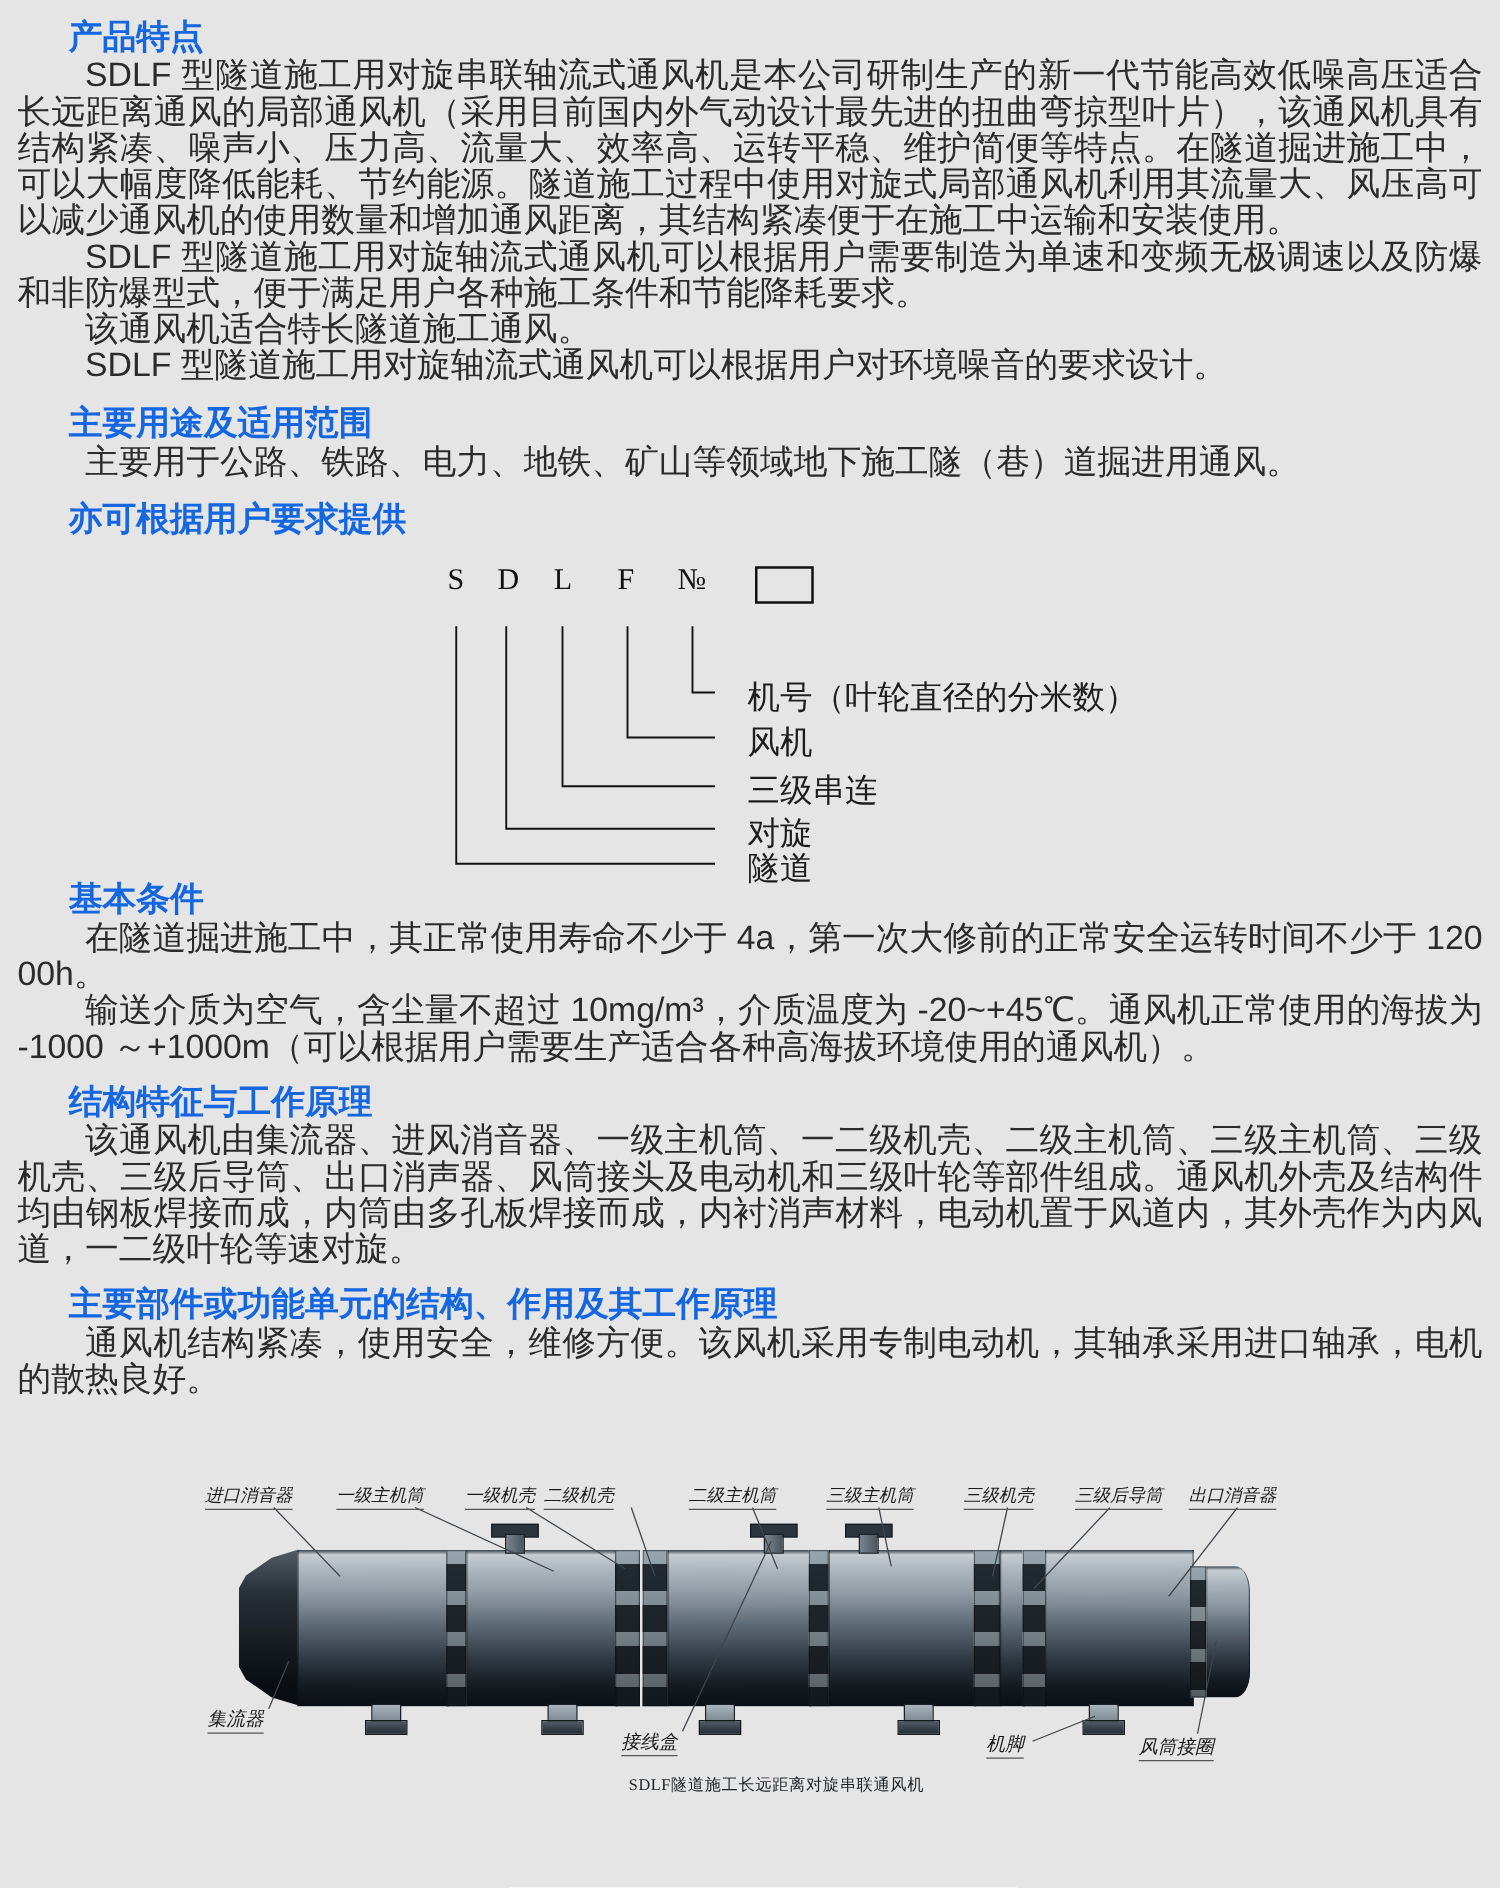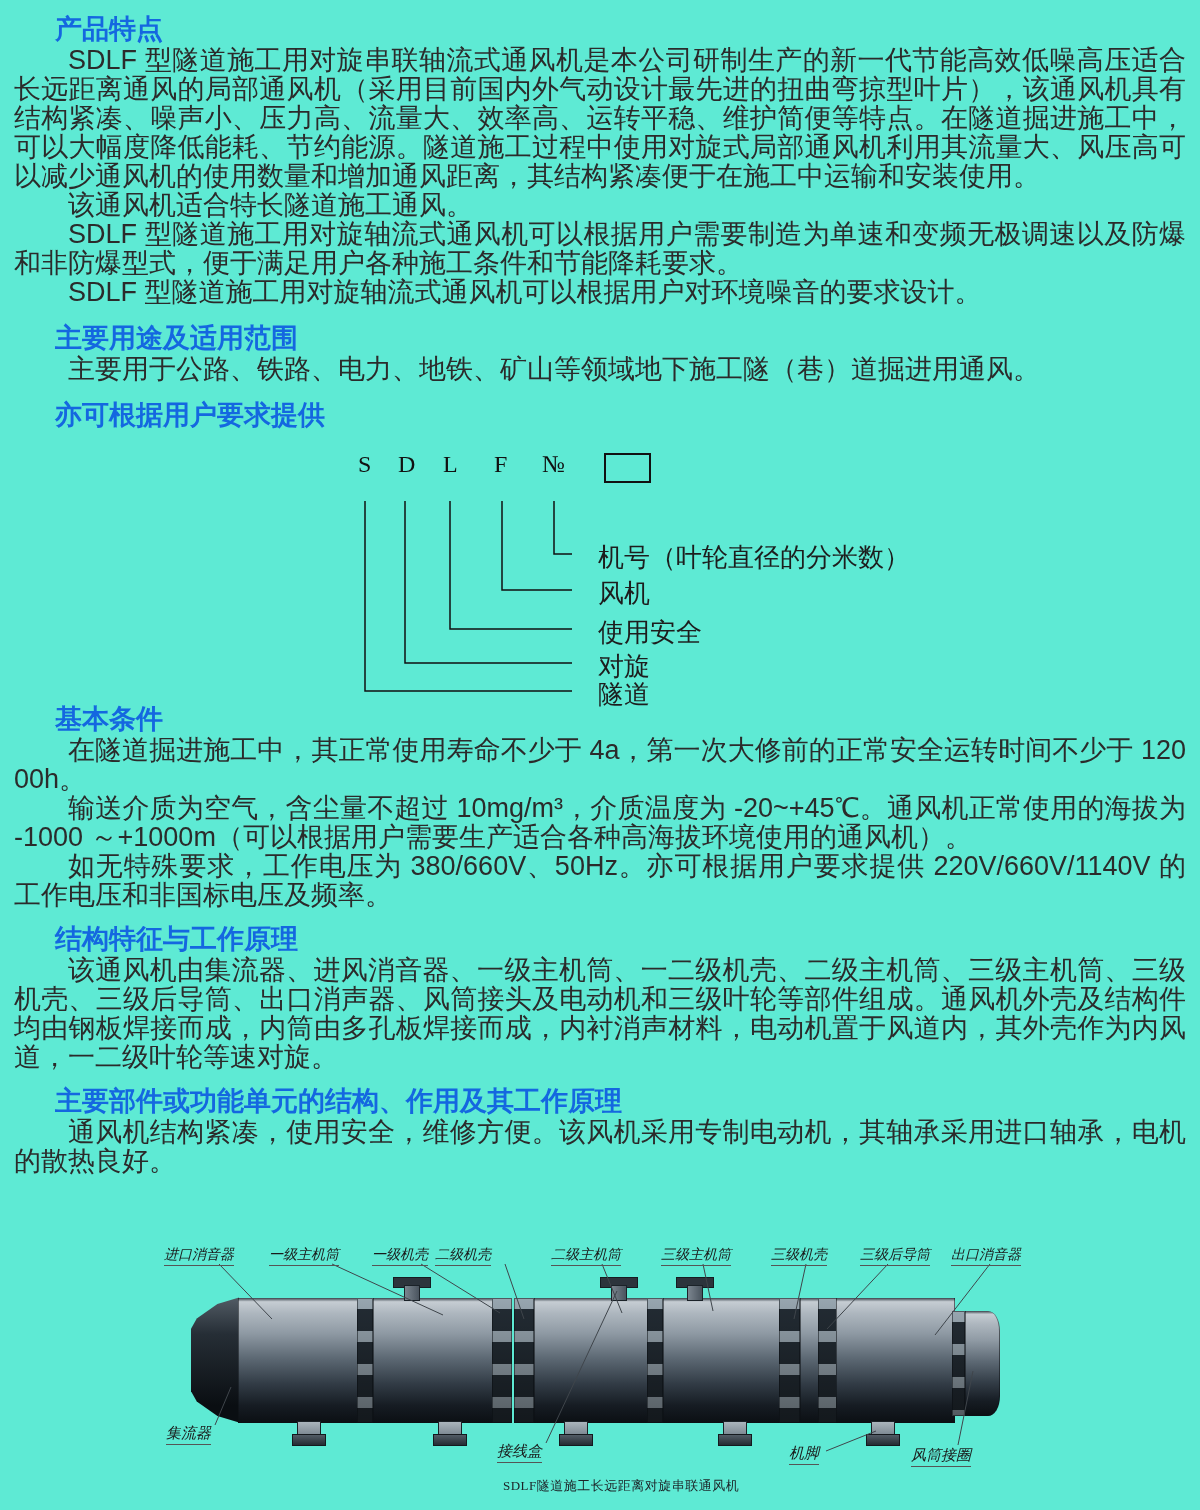--- a/index.html
+++ b/index.html
@@ -1,17 +1,17 @@
 <!DOCTYPE html>
 <html lang="zh"><head>
 <meta charset="utf-8">
 <style>
   html,body{margin:0;padding:0;background:#ffffff;}
   .page{
-    position:relative;width:1200px;height:1510px;margin:0 auto;background:#5eead4;
+    position:relative;width:1200px;height:1510px;margin:0 auto;background:#e5e5e5;
     font-family:"Liberation Sans",sans-serif;color:#2b2b2b;overflow:hidden;
   }
   .content{padding:0 14px;}
   h2.sec{
     color:#1467e0;font-size:27px;line-height:34px;font-weight:bold;
     margin:14px 0 0 0;padding-left:41px;
   }
   h2.sec.first{margin-top:12px;}
   h2.sec.tight{margin-top:12px;}
   p.body{
@@ -69,22 +69,22 @@
   .leader-svg{position:absolute;left:0;top:0;z-index:4;}
 </style>
 </head>
 <body>
 
 <div class="page">
   <div class="content">
 
     <h2 class="sec first">产品特点</h2>
     <p class="body">SDLF 型隧道施工用对旋串联轴流式通风机是本公司研制生产的新一代节能高效低噪高压适合长远距离通风的局部通风机（采用目前国内外气动设计最先进的扭曲弯掠型叶片），该通风机具有结构紧凑、噪声小、压力高、流量大、效率高、运转平稳、维护简便等特点。在隧道掘进施工中，可以大幅度降低能耗、节约能源。隧道施工过程中使用对旋式局部通风机利用其流量大、风压高可以减少通风机的使用数量和增加通风距离，其结构紧凑便于在施工中运输和安装使用。</p>
+    <p class="body">SDLF 型隧道施工用对旋轴流式通风机可以根据用户需要制造为单速和变频无极调速以及防爆和非防爆型式，便于满足用户各种施工条件和节能降耗要求。</p>
     <p class="body">该通风机适合特长隧道施工通风。</p>
-    <p class="body">SDLF 型隧道施工用对旋轴流式通风机可以根据用户需要制造为单速和变频无极调速以及防爆和非防爆型式，便于满足用户各种施工条件和节能降耗要求。</p>
     <p class="body">SDLF 型隧道施工用对旋轴流式通风机可以根据用户对环境噪音的要求设计。</p>
 
     <h2 class="sec">主要用途及适用范围</h2>
     <p class="body">主要用于公路、铁路、电力、地铁、矿山等领域地下施工隧（巷）道掘进用通风。</p>
 
     <h2 class="sec">亦可根据用户要求提供</h2>
 
     <div class="model-diagram">
       <svg class="model-svg" width="1200" height="270" viewBox="0 0 1200 270">
         <polyline points="351,69 351,259 558,259" fill="none" stroke="#111" stroke-width="1.5"></polyline>
@@ -94,29 +94,28 @@
         <polyline points="540,69 540,122 558,122" fill="none" stroke="#111" stroke-width="1.5"></polyline>
       </svg>
       <span class="model-letter" style="left:344px">S</span>
       <span class="model-letter" style="left:384px">D</span>
       <span class="model-letter" style="left:429px">L</span>
       <span class="model-letter" style="left:480px">F</span>
       <span class="model-letter" style="left:528px">№</span>
       <div class="model-box"></div>
       <span class="model-label" style="top:108px">机号（叶轮直径的分米数）</span>
       <span class="model-label" style="top:144px">风机</span>
-      <span class="model-label" style="top:183px">使用安全</span>
+      <span class="model-label" style="top:183px">三级串连</span>
       <span class="model-label" style="top:217px">对旋</span>
       <span class="model-label" style="top:245px">隧道</span>
     </div>
 
     <h2 class="sec tight">基本条件</h2>
     <p class="body">在隧道掘进施工中，其正常使用寿命不少于 4a，第一次大修前的正常安全运转时间不少于 12000h。</p>
     <p class="body">输送介质为空气，含尘量不超过 10mg/m³，介质温度为 -20~+45℃。通风机正常使用的海拔为 -1000 ～+1000m（可以根据用户需要生产适合各种高海拔环境使用的通风机）。</p>
-    <p class="body">如无特殊要求，工作电压为 380/660V、50Hz。亦可根据用户要求提供 220V/660V/1140V 的工作电压和非国标电压及频率。</p>
 
     <h2 class="sec tight">结构特征与工作原理</h2>
     <p class="body">该通风机由集流器、进风消音器、一级主机筒、一二级机壳、二级主机筒、三级主机筒、三级机壳、三级后导筒、出口消声器、风筒接头及电动机和三级叶轮等部件组成。通风机外壳及结构件均由钢板焊接而成，内筒由多孔板焊接而成，内衬消声材料，电动机置于风道内，其外壳作为内风道，一二级叶轮等速对旋。</p>
 
     <h2 class="sec tight">主要部件或功能单元的结构、作用及其工作原理</h2>
     <p class="body">通风机结构紧凑，使用安全，维修方便。该风机采用专制电动机，其轴承采用进口轴承，电机的散热良好。</p>
   </div>
 
   <div class="fan">
 

